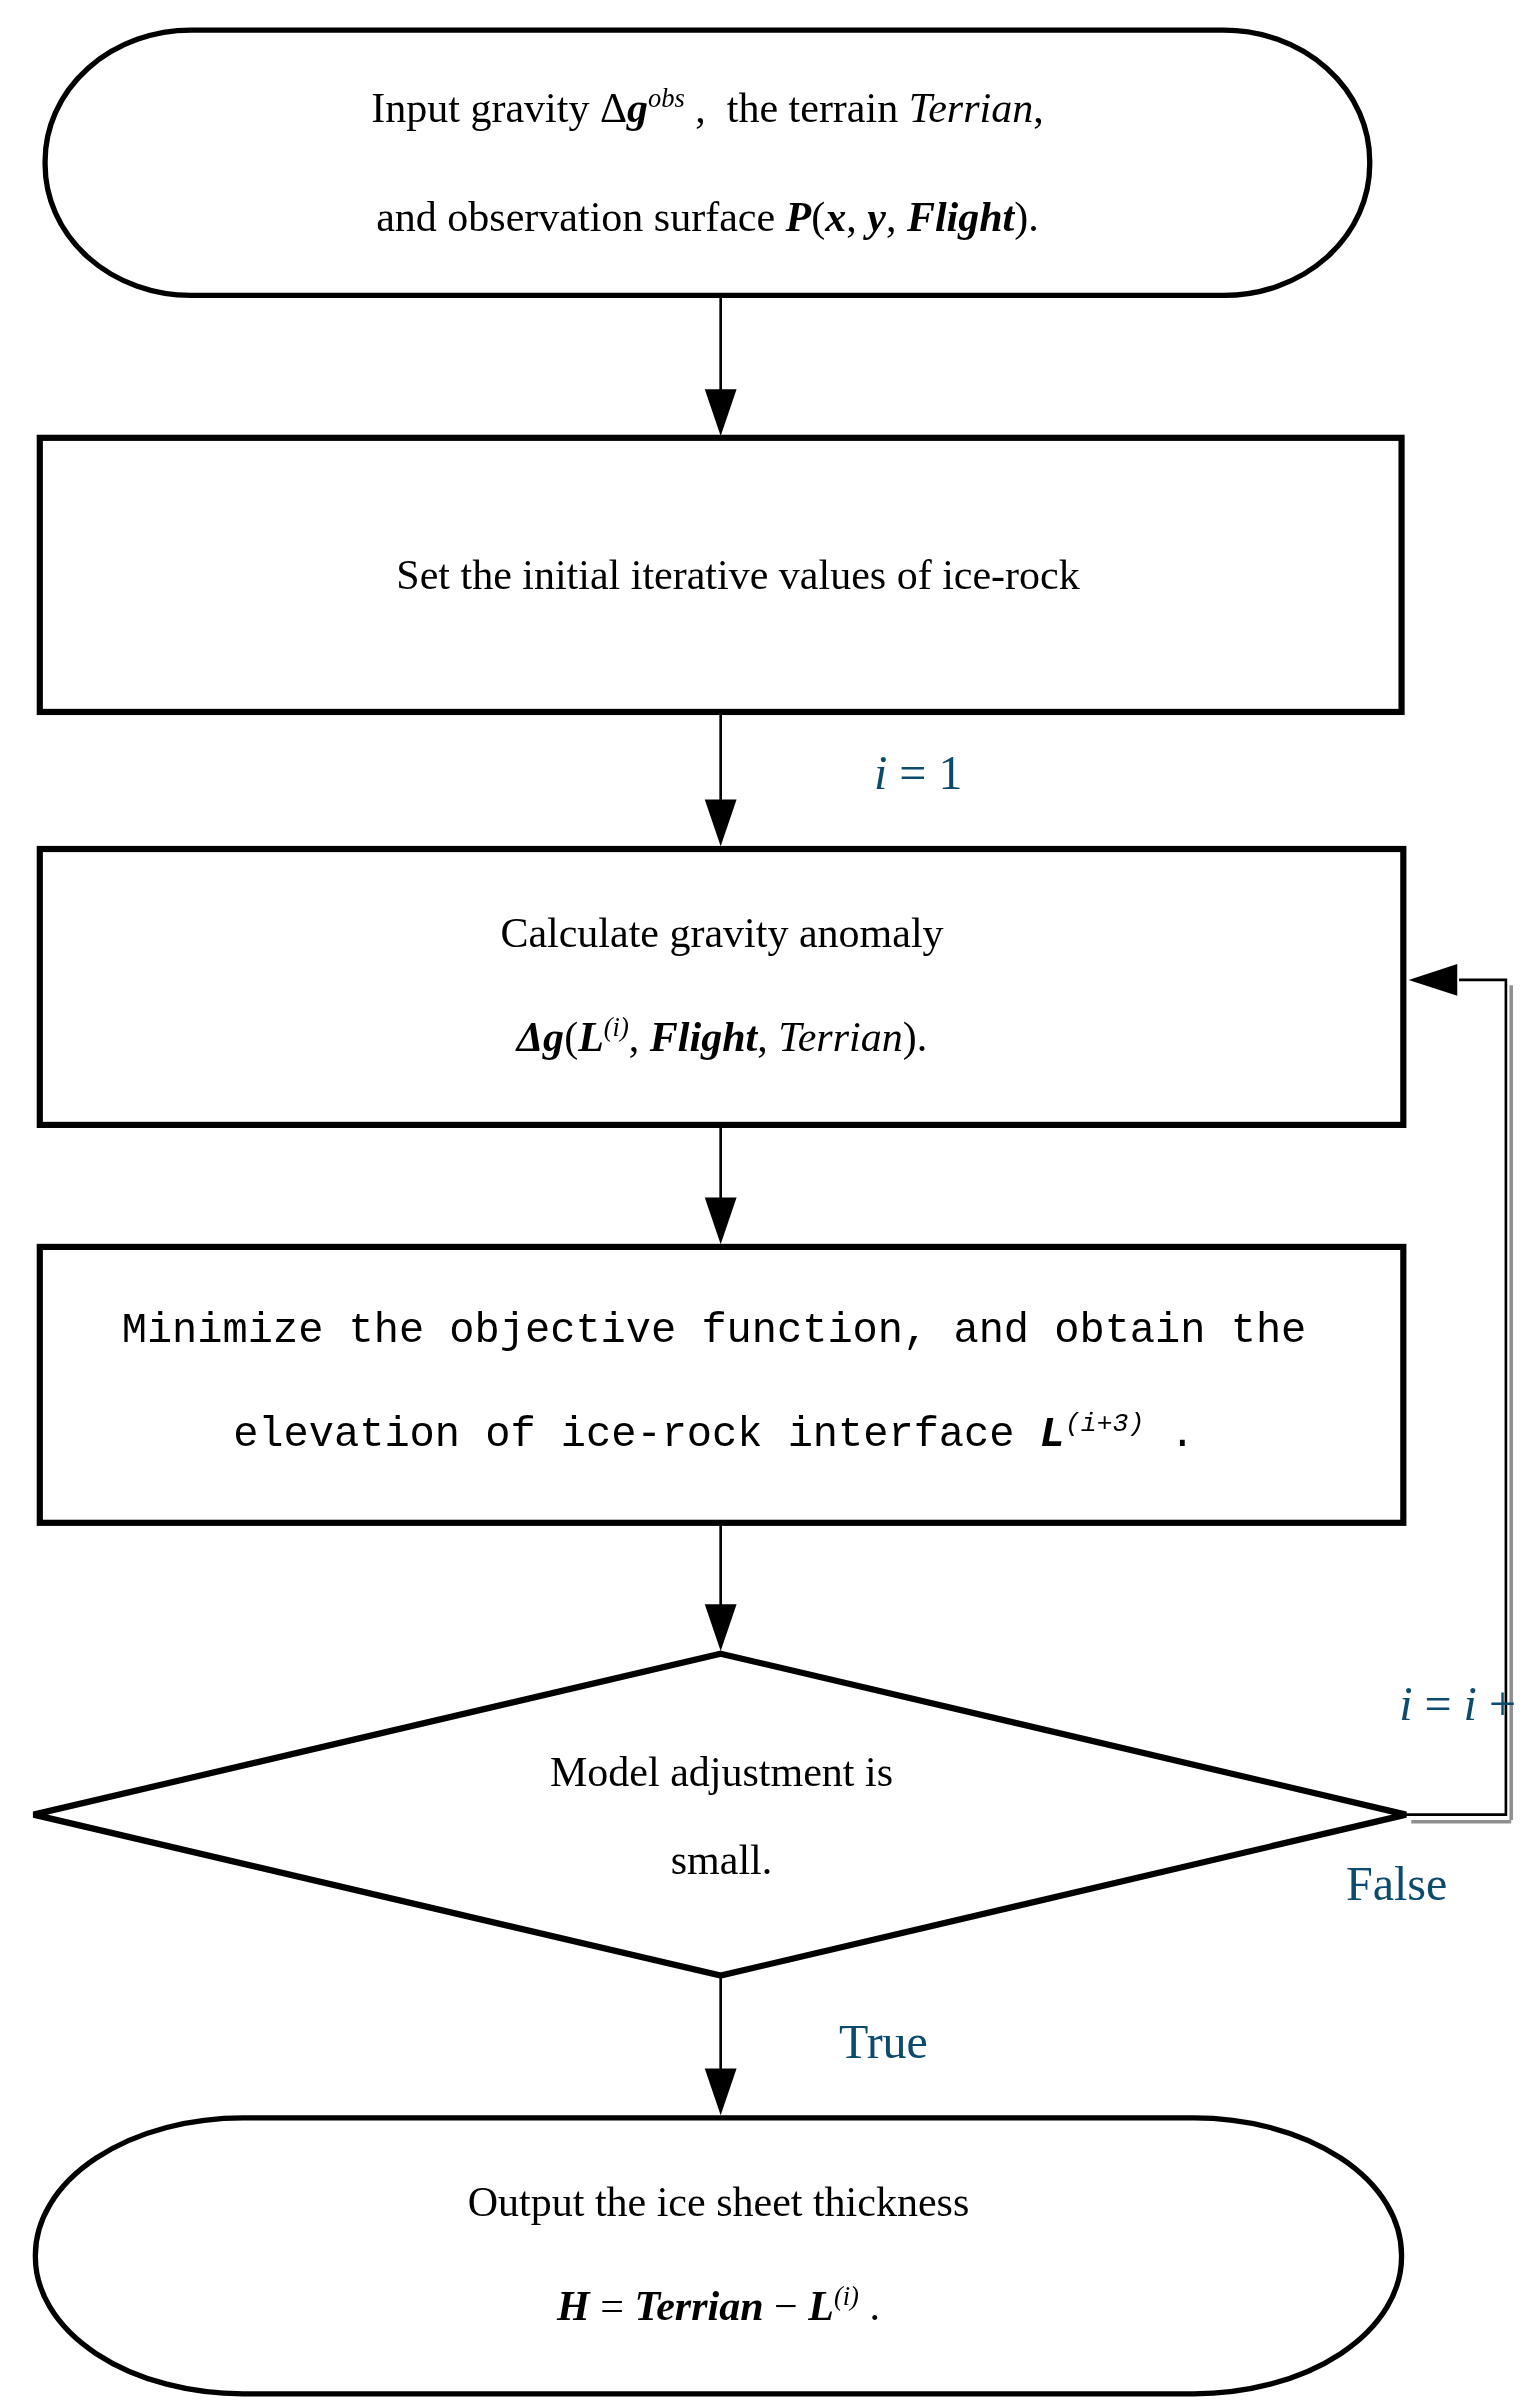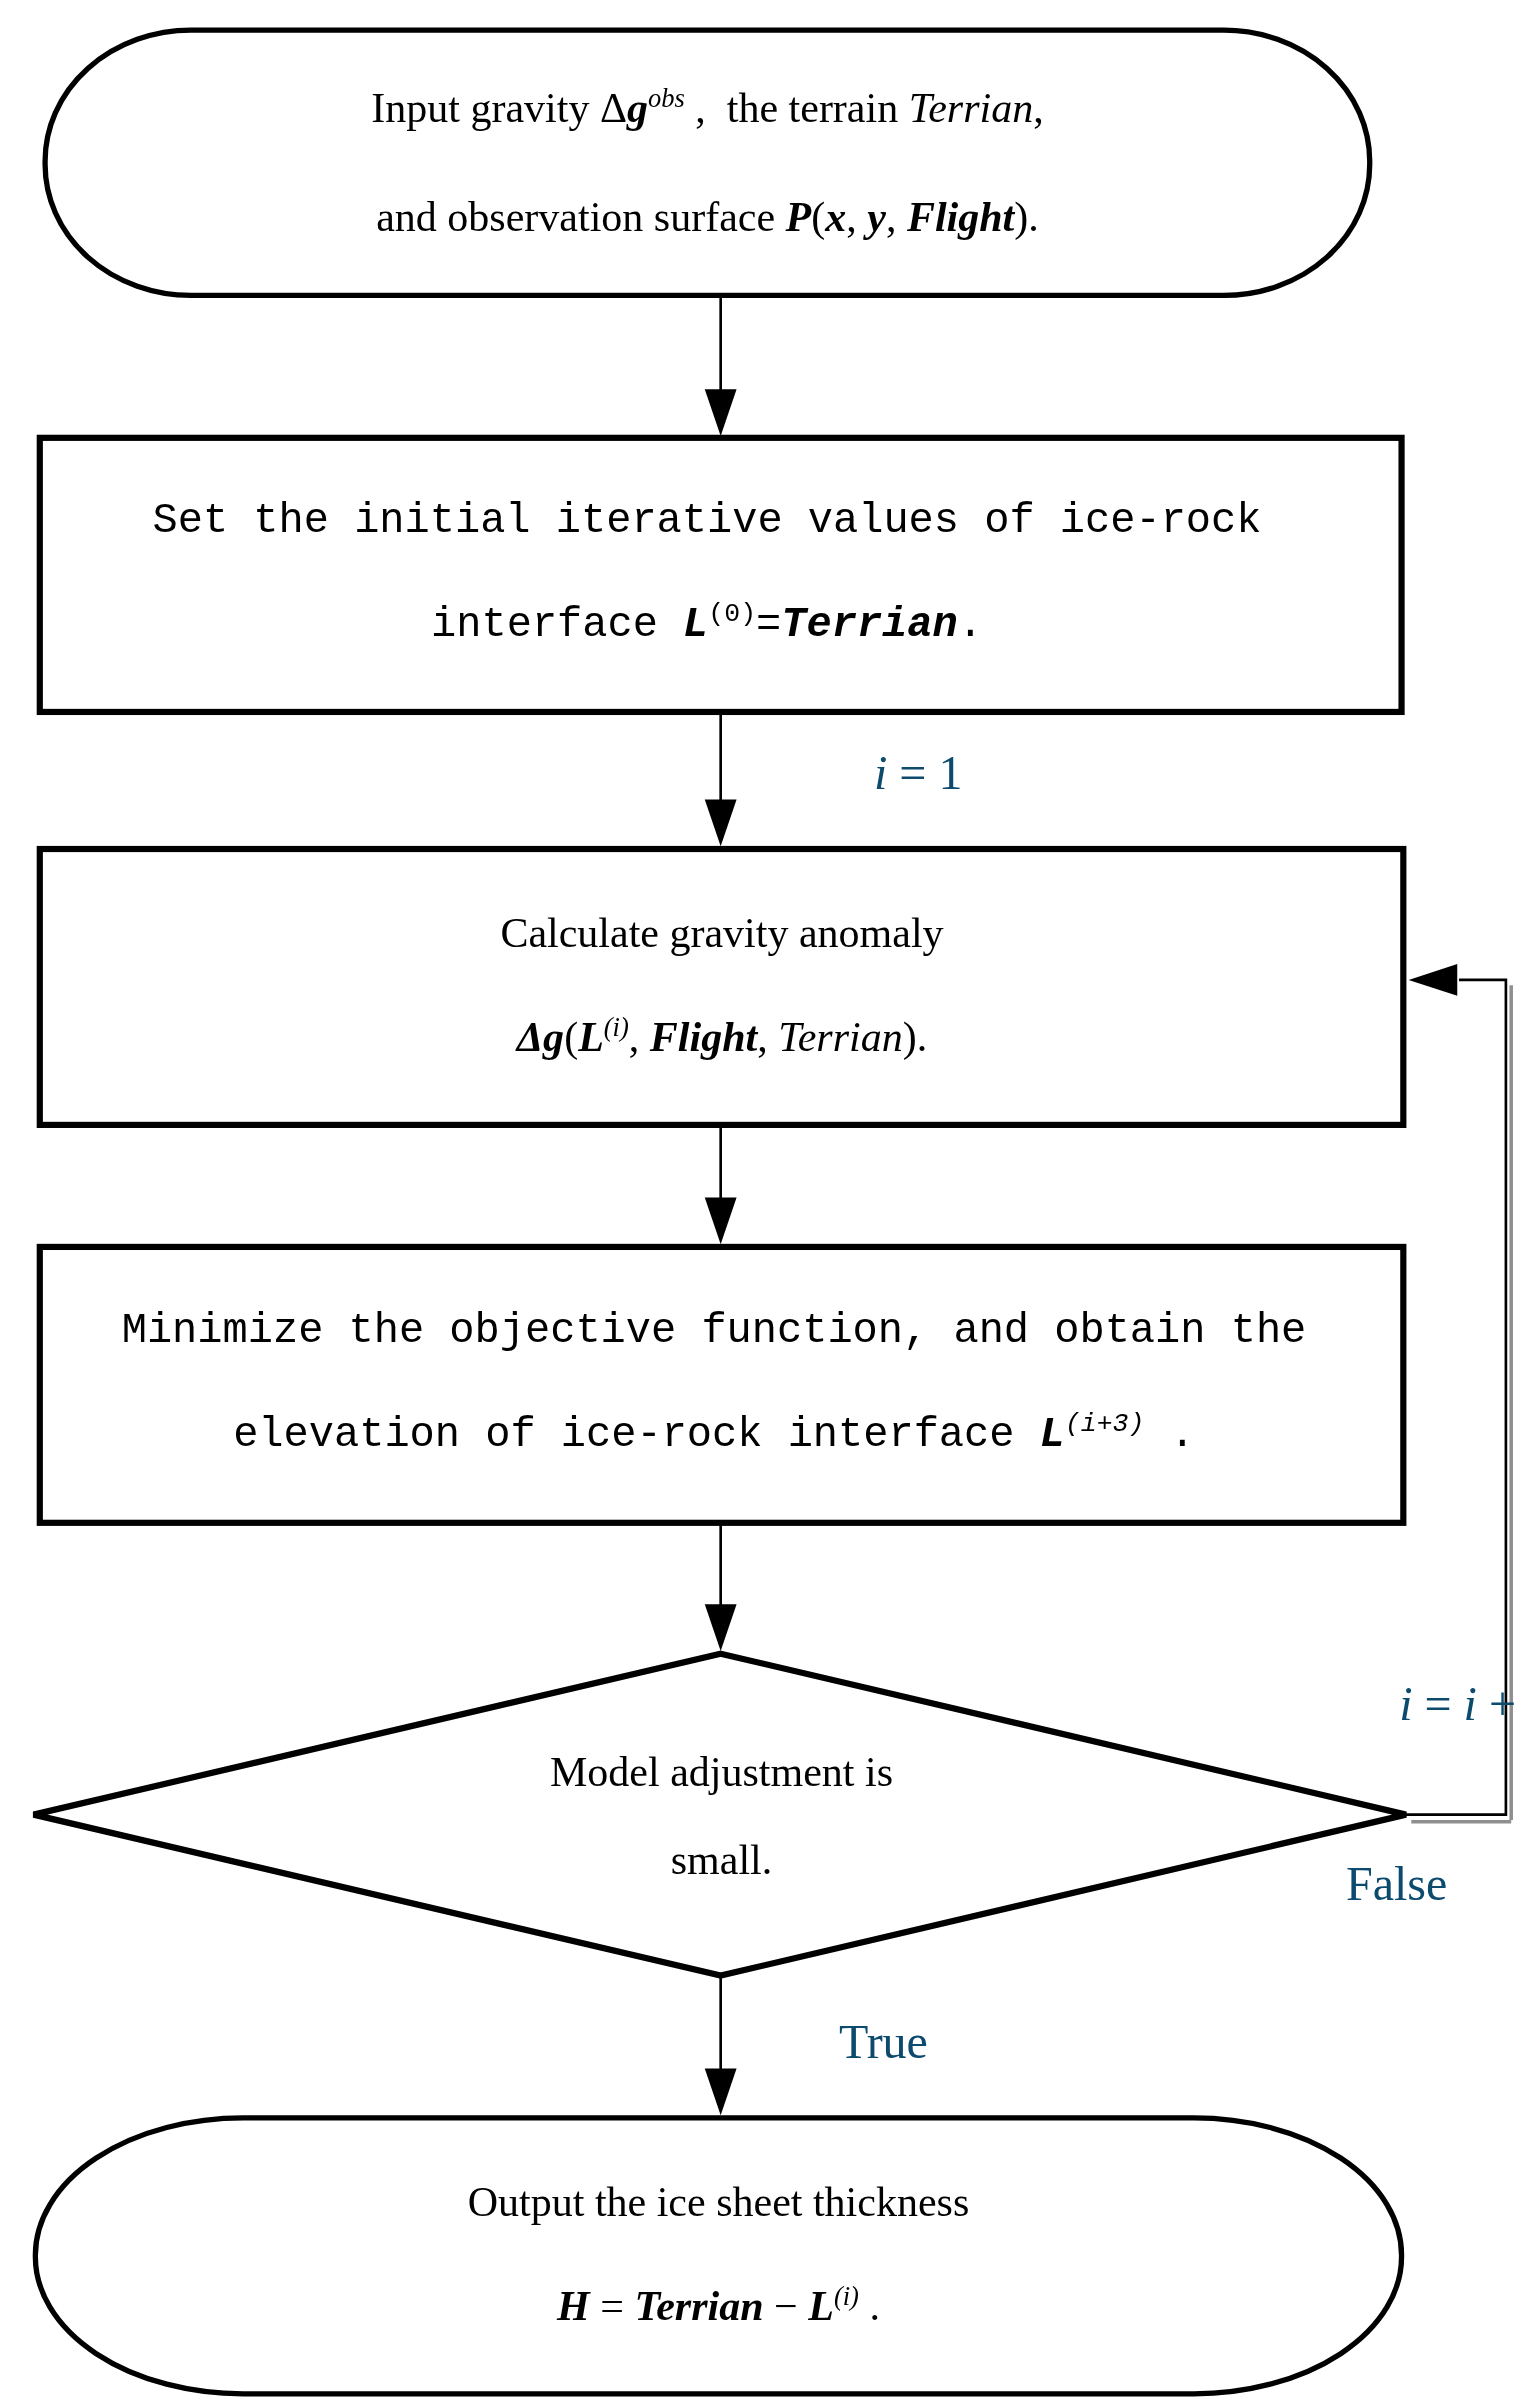--- a/index.html
+++ b/index.html
@@ -81,23 +81,22 @@
     <rect x="45" y="1410" width="1542" height="312" fill="#ffffff" stroke="#000" stroke-width="7"></rect>
     <polygon points="815,1870 1590,2052 815,2234 38,2052" fill="#ffffff" stroke="#000" stroke-width="7"></polygon>
     <rect x="40" y="2395" width="1545" height="312" rx="235" ry="155" fill="#ffffff" stroke="#000" stroke-width="6"></rect>
   </svg>
 
   <div class="node-text" style="left:45px;top:30px;width:1325px;height:265px;">
       <div class="tline"><span class="seg-n">Input gravity </span><span class="seg-n">Δ</span><span class="seg-bi">g</span><span class="seg-sup">obs</span><span class="seg-n"> ,  the terrain </span><span class="seg-i">Terrian</span><span class="seg-n">,</span></div>
       <div class="tline"><span class="seg-n">and observation surface </span><span class="seg-bi">P</span><span class="seg-n">(</span><span class="seg-bi">x</span><span class="seg-n">, </span><span class="seg-bi">y</span><span class="seg-n">, </span><span class="seg-bi">Flight</span><span class="seg-n">).</span></div>
     </div>
 
-  <div class="node-text" style="left:26px;top:438px;width:1362px;height:274px;font-family:Liberation Mono, monospace;">
+  <div class="node-text" style="left:57px;top:438px;width:1362px;height:274px;">
       <div class="tline"><span class="seg-n">Set the initial iterative values of ice-rock</span></div>
-      <div class="tline"><span class="seg-n">interface </span><span class="seg-bi">L</span><span class="seg-supn">(0)</span><span class="seg-n">=</span><span class="seg-bi">Terrian</span><span class="seg-n">.</span></div>
     </div>
 
   <div class="node-text" style="left:40px;top:849px;width:1364px;height:276px;">
       <div class="tline"><span class="seg-n">Calculate gravity anomaly</span></div>
       <div class="tline"><span class="seg-bi">Δg</span><span class="seg-n">(</span><span class="seg-bi">L</span><span class="seg-sup">(i)</span><span class="seg-n">, </span><span class="seg-bi">Flight</span><span class="seg-n">, </span><span class="seg-i">Terrian</span><span class="seg-n">).</span></div>
     </div>
 
   <div class="node-text" style="left:32px;top:1247px;width:1364px;height:276px;font-family:Liberation Mono, monospace;">
       <div class="tline"><span class="seg-n">Minimize the objective function, and obtain the</span></div>
       <div class="tline"><span class="seg-n">elevation of ice-rock interface </span><span class="seg-bi">L</span><span class="seg-sup">(i+3)</span><span class="seg-n"> .</span></div>

